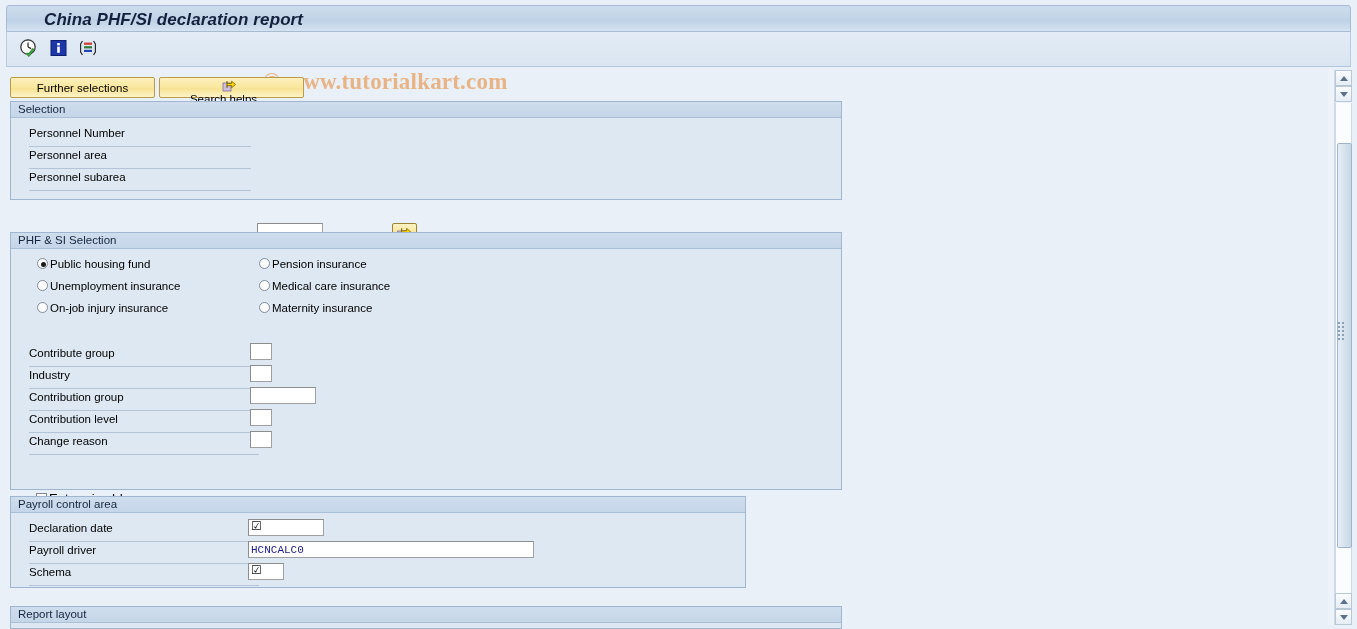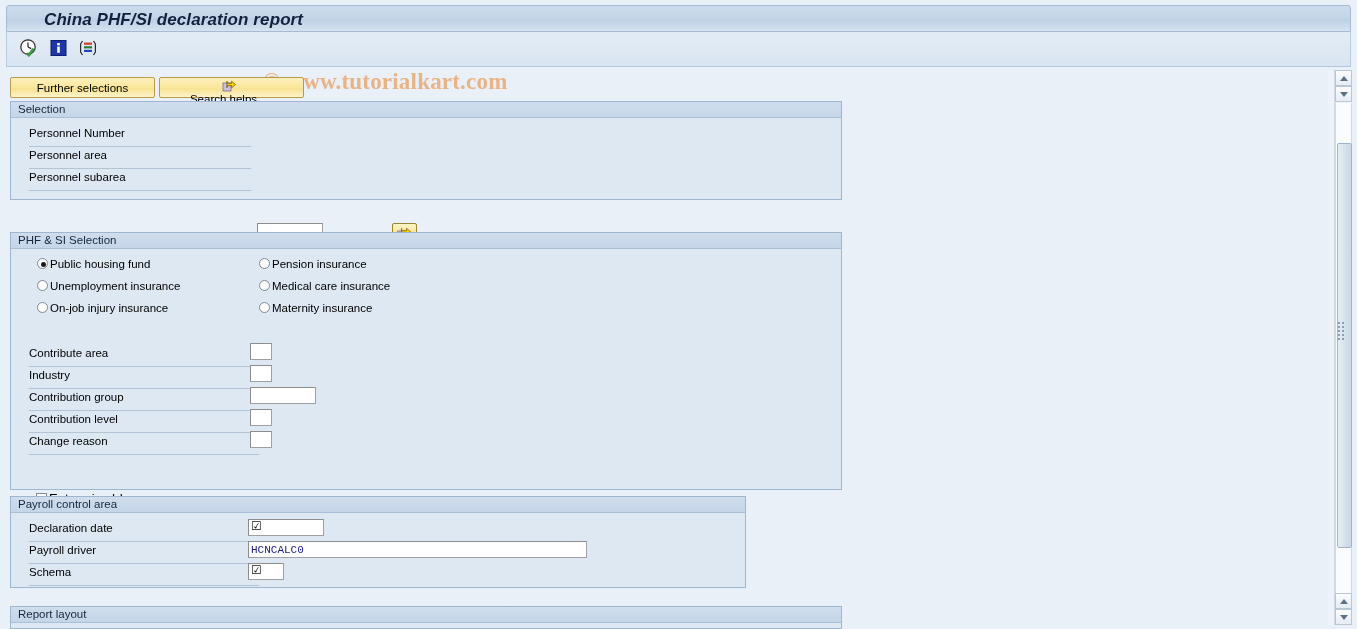--- a/index.html
+++ b/index.html
@@ -322,21 +322,21 @@
       <span class="rdo"></span><span>Pension insurance</span>
     </div>
     <div class="radio-row" style="left:248px; top:47px;">
       <span class="rdo"></span><span>Medical care insurance</span>
     </div>
     <div class="radio-row" style="left:248px; top:69px;">
       <span class="rdo"></span><span>Maternity insurance</span>
     </div>
 
     <div class="frow" style="left:18px; top:112px; width:230px;">
-      <span class="flabel">Contribute area</span>
+      <span class="flabel">Contribute group</span>
       <span class="fline" style="width:230px;"></span>
     </div>
     <div class="frow" style="left:18px; top:134px; width:230px;">
       <span class="flabel">Industry</span>
       <span class="fline" style="width:230px;"></span>
     </div>
     <div class="frow" style="left:18px; top:156px; width:230px;">
       <span class="flabel">Contribution group</span>
       <span class="fline" style="width:230px;"></span>
     </div>
@@ -373,21 +373,21 @@
     </div>
     <div class="frow" style="left:18px; top:67px; width:230px;">
       <span class="flabel">Schema</span>
       <span class="fline" style="width:230px;"></span>
     </div>
   </div>
 
   <input class="inp" style="left: 248px; top: 519px; width: 76px;" value="">
   <span class="ckglyph" style="left:251px; top:519px;">☑</span>
 
-  <input class="inp" style="left: 248px; top: 541px; width: 339px;" value="HCNCALC0">
+  <input class="inp" style="left: 248px; top: 541px; width: 286px;" value="HCNCALC0">
 
   <input class="inp" style="left: 248px; top: 563px; width: 36px;" value="">
   <span class="ckglyph" style="left:251px; top:563px;">☑</span>
 
   <div class="panel" id="panel-layout">
     <div class="phead">Report layout</div>
   </div>
 
   <div class="rightpane"></div>
 

